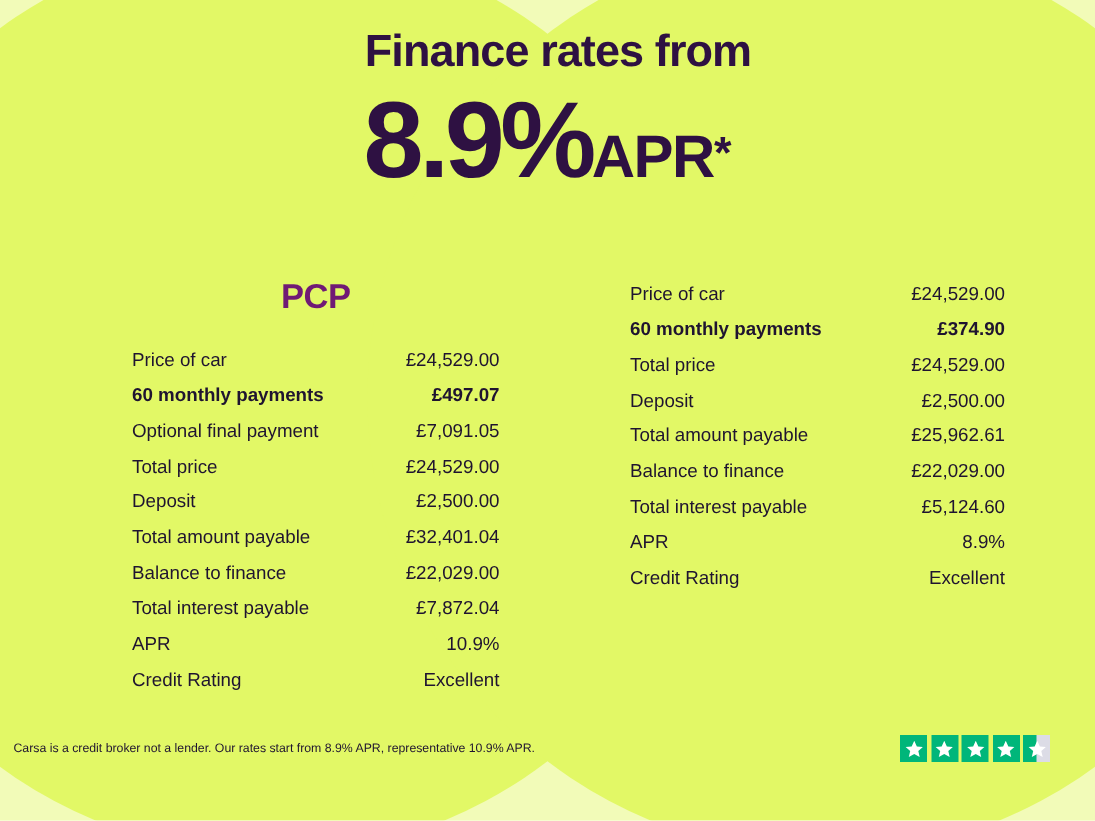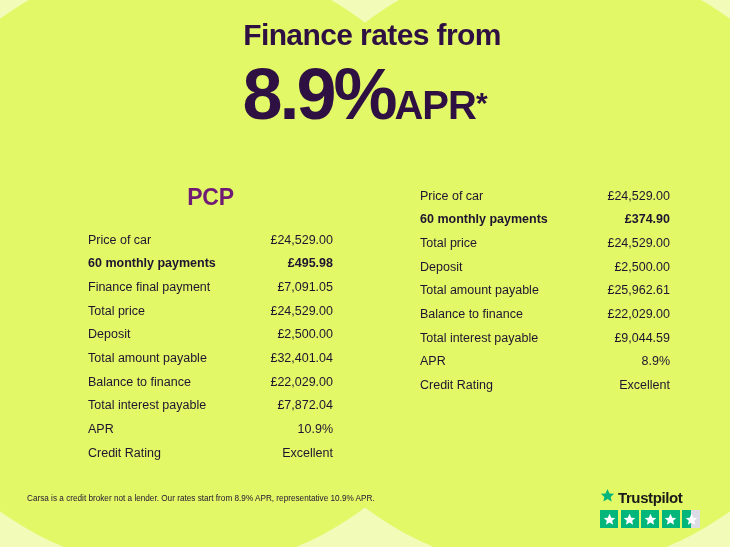--- a/index.html
+++ b/index.html
@@ -132,21 +132,21 @@
   
   .footer {
     position: absolute;
     left: 0;
     bottom: 0;
     width: 100%;
     height: 62px;
   }
   .disclaimer {
     position: absolute;
-    left: 27px;
+    left: 9px;
     top: 7px;
     font-size: 8.2px;
     line-height: 1.65;
     color: #1f1430;
     max-width: 470px;
   }
   .disclaimer div {
     white-space: nowrap;
   }
   .trustpilot {
@@ -220,24 +220,24 @@
 
       <div class="table-col pcp">
         <div class="plan-title">PCP</div>
         <div>
           <div class="row">
             <span class="row-label">Price of car</span>
             <span class="row-value">£24,529.00</span>
           </div>
           <div class="row emphasis">
             <span class="row-label">60 monthly payments</span>
-            <span class="row-value">£495.98</span>
-          </div>
-          <div class="row">
-            <span class="row-label">Finance final payment</span>
+            <span class="row-value">£497.07</span>
+          </div>
+          <div class="row">
+            <span class="row-label">Optional final payment</span>
             <span class="row-value">£7,091.05</span>
           </div>
           <div class="row">
             <span class="row-label">Total price</span>
             <span class="row-value">£24,529.00</span>
           </div>
           <div class="row">
             <span class="row-label">Deposit</span>
             <span class="row-value">£2,500.00</span>
           </div>
@@ -285,21 +285,21 @@
           <div class="row">
             <span class="row-label">Total amount payable</span>
             <span class="row-value">£25,962.61</span>
           </div>
           <div class="row">
             <span class="row-label">Balance to finance</span>
             <span class="row-value">£22,029.00</span>
           </div>
           <div class="row">
             <span class="row-label">Total interest payable</span>
-            <span class="row-value">£9,044.59</span>
+            <span class="row-value">£5,124.60</span>
           </div>
           <div class="row">
             <span class="row-label">APR</span>
             <span class="row-value">8.9%</span>
           </div>
           <div class="row">
             <span class="row-label">Credit Rating</span>
             <span class="row-value">Excellent</span>
           </div>
         </div>
@@ -307,28 +307,20 @@
 
     </div>
 
     <div class="footer">
 
       <div class="disclaimer">
         <div>Carsa is a credit broker not a lender. Our rates start from 8.9% APR, representative 10.9% APR.</div>
       </div>
 
       <div class="trustpilot">
-        <div class="tp-wordmark">
-          <span>
-            <svg width="15" height="15" viewBox="0 0 24 24" aria-hidden="true">
-              <polygon points="12,1.6 15.2,8.6 22.6,9.3 17,14.2 18.7,21.6 12,17.7 5.3,21.6 7,14.2 1.4,9.3 8.8,8.6" fill="#00b67a"></polygon>
-            </svg>
-          </span>
-          <span class="tp-name">Trustpilot</span>
-        </div>
         <div class="tp-stars">
           <span class="tp-star-box">
             <span class="tp-star-glyph">
               <svg width="13" height="13" viewBox="0 0 24 24" aria-hidden="true">
                   <polygon points="12,1.6 15.2,8.6 22.6,9.3 17,14.2 18.7,21.6 12,17.7 5.3,21.6 7,14.2 1.4,9.3 8.8,8.6" fill="#ffffff"></polygon>
                 </svg>
             </span>
           </span>
           <span class="tp-star-box">
             <span class="tp-star-glyph">

